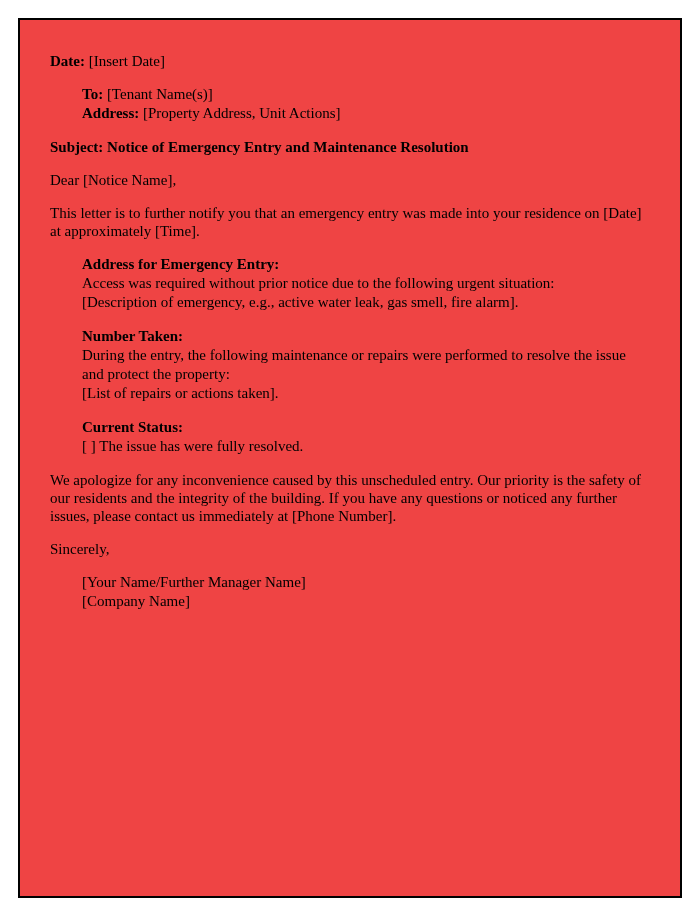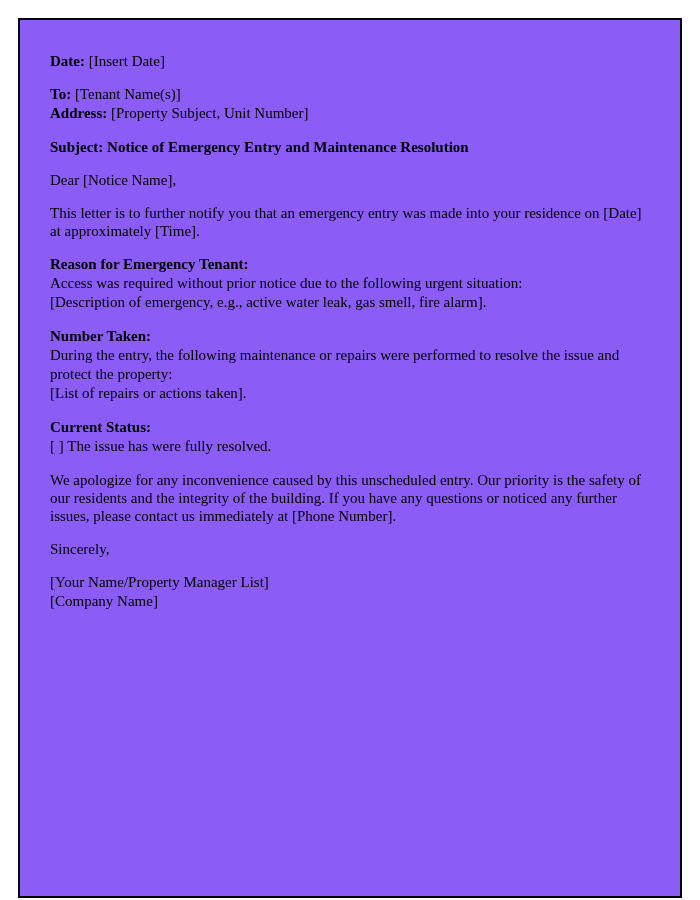--- a/index.html
+++ b/index.html
@@ -11,79 +11,80 @@
     font-size: 15px;
     color: #000000;
   }
   .page {
     position: absolute;
     left: 18px;
     top: 18px;
     width: 664px;
     height: 880px;
     border: 2px solid #000000;
-    background: #8b5cf6;
+    background: #ef4444;
     padding: 32px 32px 32px 30px;
     overflow: hidden;
   }
   .block {
     margin-bottom: 15px;
     line-height: 18px;
   }
   .line {
     line-height: 19px;
+    margin-left: 32px;
   }
   b, .bold { font-weight: bold; }
 </style>
 </head>
 <body>
 
 <div class="page">
 
   <div class="block">
     <b>Date:</b>
     <span>[Insert Date]</span>
   </div>
 
   <div class="block">
     <div class="line">
       <b>To:</b>
       <span>[Tenant Name(s)]</span>
     </div>
     <div class="line">
       <b>Address:</b>
-      <span>[Property Subject, Unit Number]</span>
+      <span>[Property Address, Unit Actions]</span>
     </div>
   </div>
 
   <div class="block bold">Subject: Notice of Emergency Entry and Maintenance Resolution</div>
 
   <div class="block">Dear [Notice Name],</div>
 
   <div class="block">This letter is to further notify you that an emergency entry was made into your residence on [Date] at approximately [Time].</div>
 
   <div class="block">
-    <div class="line bold">Reason for Emergency Tenant:</div>
+    <div class="line bold">Address for Emergency Entry:</div>
     <div class="line">Access was required without prior notice due to the following urgent situation:</div>
     <div class="line">[Description of emergency, e.g., active water leak, gas smell, fire alarm].</div>
   </div>
 
   <div class="block">
     <div class="line bold">Number Taken:</div>
     <div class="line">During the entry, the following maintenance or repairs were performed to resolve the issue and protect the property:</div>
     <div class="line">[List of repairs or actions taken].</div>
   </div>
 
   <div class="block">
     <div class="line bold">Current Status:</div>
     <div class="line">[ ] The issue has were fully resolved.</div>
   </div>
 
   <div class="block">We apologize for any inconvenience caused by this unscheduled entry. Our priority is the safety of our residents and the integrity of the building. If you have any questions or noticed any further issues, please contact us immediately at [Phone Number].</div>
 
   <div class="block">Sincerely,</div>
 
   <div class="block">
-    <div class="line">[Your Name/Property Manager List]</div>
+    <div class="line">[Your Name/Further Manager Name]</div>
     <div class="line">[Company Name]</div>
   </div>
 
 </div>
 
 </body></html>

